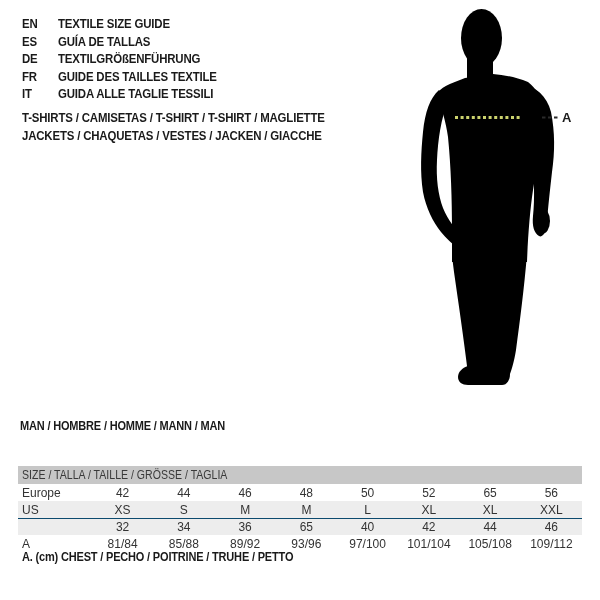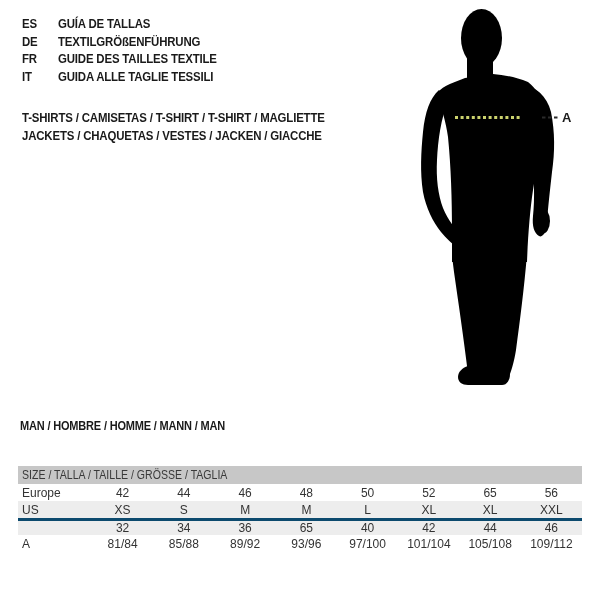--- a/index.html
+++ b/index.html
@@ -35,33 +35,37 @@
   .measure-text{font-family:"Liberation Sans","DejaVu Sans",sans-serif;font-size:13px;font-weight:bold;fill:var(--ink);}
 
   
   .section-title{position:absolute;left:20px;top:417px;font-size:12.5px;font-weight:bold;letter-spacing:-0.2px;height:17px;display:flex;align-items:center;}
 
   
   .sizetable{position:absolute;left:18px;top:446px;width:564px;font-size:12px;color:var(--table-ink);margin-top:20px;}
   .thead{height:18px;background:var(--header-gray);display:flex;align-items:center;padding-left:4px;color:#3a3a3a;}
   .trow{display:grid;grid-template-columns:74px repeat(8,1fr);height:17px;align-items:center;}
   .trow.shade{background:var(--row-shade);}
-  .trow.shade + .trow.shade{border-top:3px solid #0c4a6e;}
+  .trow.shade + .trow.shade{border-top:1px solid #0c4a6e;}
   .tlabel{padding-left:4px;text-align:left;}
   .tcell{text-align:center;}
 
   
   .footnote{position:absolute;left:22px;top:548px;font-size:12.5px;font-weight:bold;letter-spacing:-0.2px;height:17px;display:flex;align-items:center;}
 </style>
 </head>
 <body>
 
 <div class="canvas">
 
   <div class="langs">
+    <div class="lang-row">
+      <span class="lang-code"><span class="cond">EN</span></span>
+      <span class="lang-text"><span class="cond">TEXTILE SIZE GUIDE</span></span>
+    </div>
     <div class="lang-row">
       <span class="lang-code"><span class="cond">ES</span></span>
       <span class="lang-text"><span class="cond">GUÍA DE TALLAS</span></span>
     </div>
     <div class="lang-row">
       <span class="lang-code"><span class="cond">DE</span></span>
       <span class="lang-text"><span class="cond">TEXTILGRÖßENFÜHRUNG</span></span>
     </div>
     <div class="lang-row">
       <span class="lang-code"><span class="cond">FR</span></span>
@@ -157,14 +161,17 @@
       <span class="tcell">85/88</span>
       <span class="tcell">89/92</span>
       <span class="tcell">93/96</span>
       <span class="tcell">97/100</span>
       <span class="tcell">101/104</span>
       <span class="tcell">105/108</span>
       <span class="tcell">109/112</span>
     </div>
   </div>
 
+  <div class="footnote">
+      <span class="cond">A. (cm) CHEST / PECHO / POITRINE / TRUHE / PETTO</span>
+    </div>
 
 </div>
 
 </body></html>

